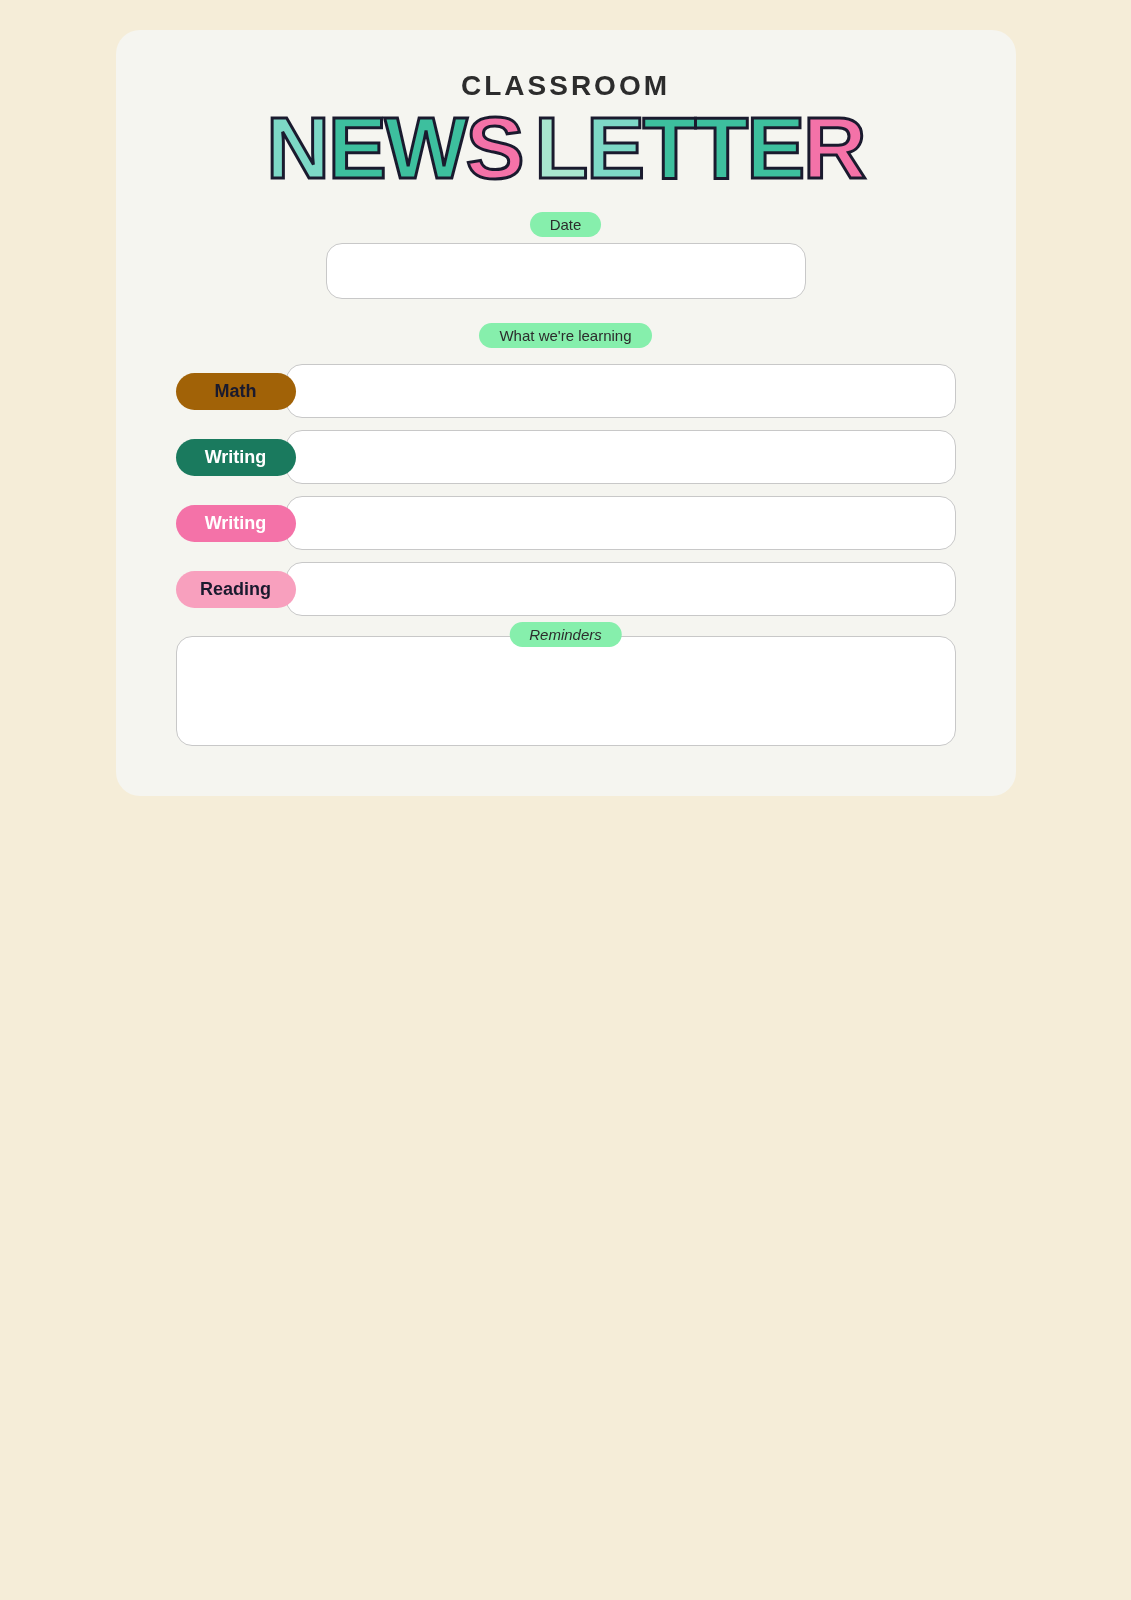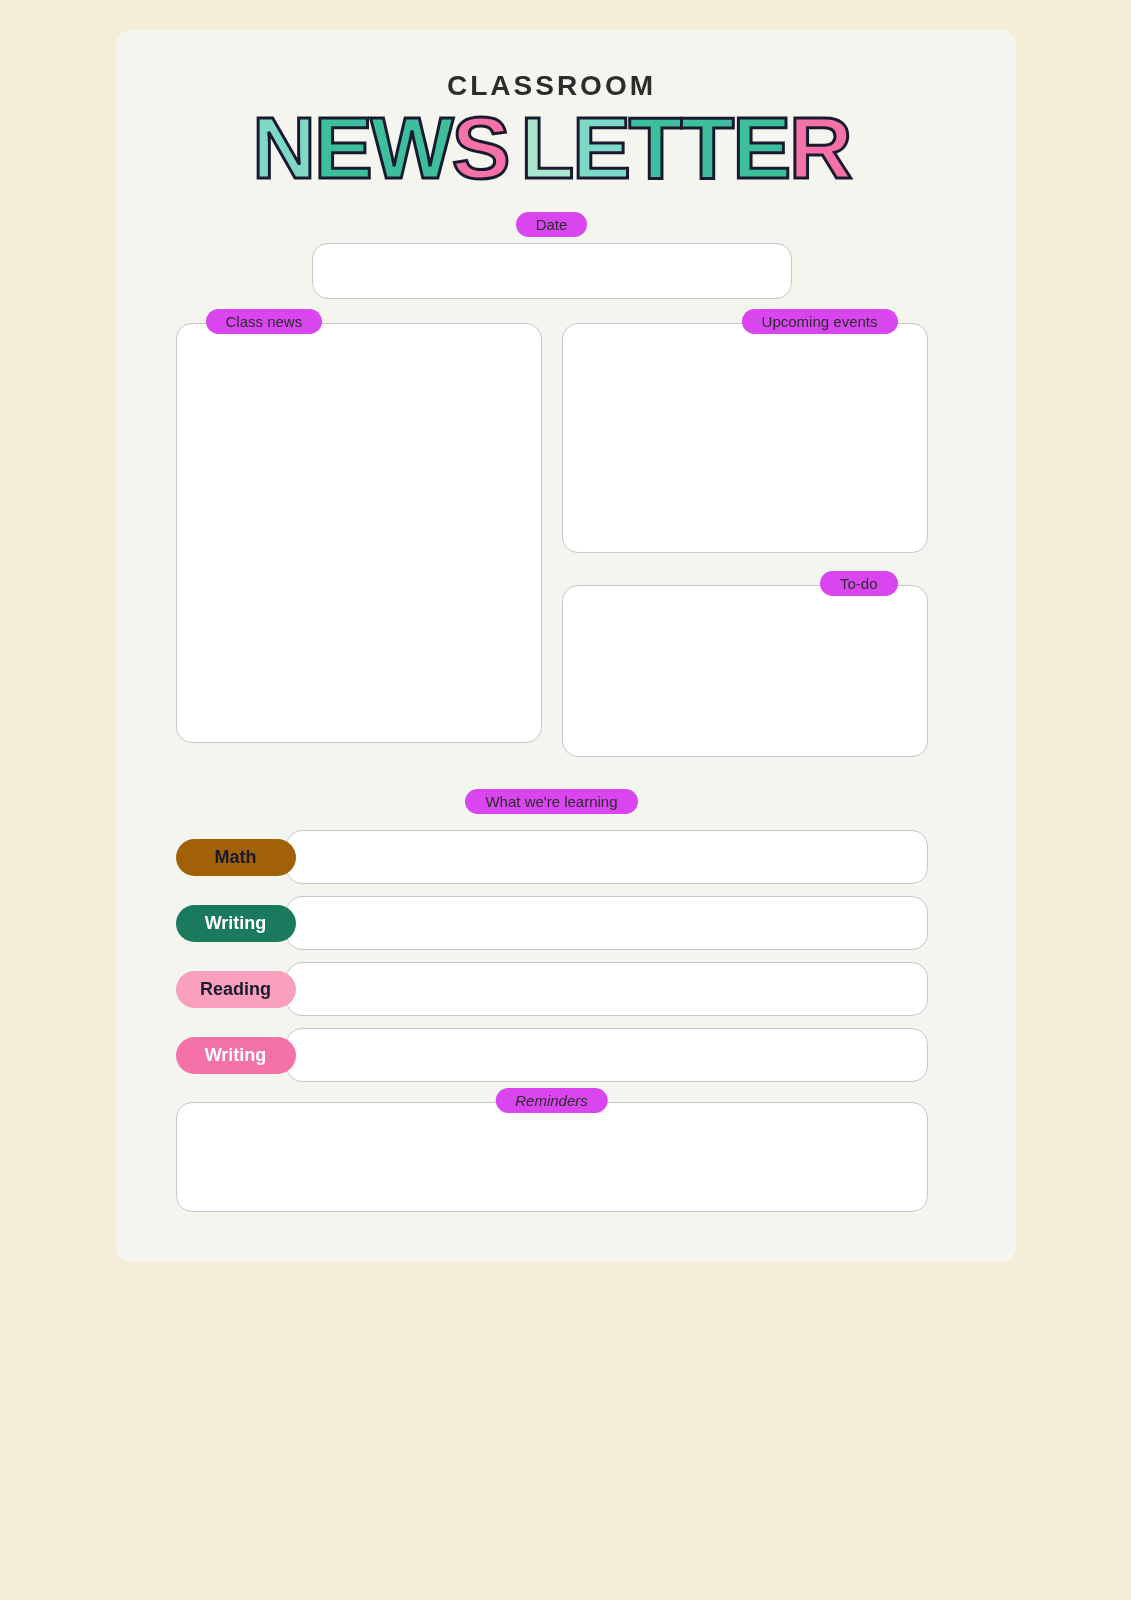--- a/index.html
+++ b/index.html
@@ -9,24 +9,24 @@
       display: flex;
       justify-content: center;
       align-items: flex-start;
       min-height: 100vh;
       padding: 30px 20px;
       font-family: 'Arial', sans-serif;
     }
 
     .page {
       background-color: #f5f5f0;
-      border-radius: 15px;
+      border-radius: 24px;
       width: 900px;
       max-width: 100%;
-      padding: 40px 88px 50px 60px;
+      padding: 40px 60px 50px 60px;
       position: relative;
     }
 
     
     .header {
       text-align: center;
       margin-bottom: 20px;
     }
 
     .header-classroom {
@@ -63,21 +63,21 @@
     .nl-space { width: 12px; display: inline-block; }
     .nl-L { color: #a8e6cf; }
     .nl-E2 { color: #7dd8c6; }
     .nl-T { color: #3dbf9e; }
     .nl-T2 { color: #3dbf9e; }
     .nl-E3 { color: #3dbf9e; }
     .nl-R { color: #f472a8; }
 
     
     .pill-label {
-      background-color: #d946ef;
+      background-color: #86efac;
       border-radius: 20px;
       padding: 4px 20px;
       font-size: 15px;
       font-weight: 500;
       color: #2c2c2c;
       display: inline-block;
     }
 
     
     .section-field {
@@ -255,65 +255,43 @@
       <span class="nl-letter nl-E3">E</span>
       <span class="nl-letter nl-R">R</span>
     </div>
   </div>
 
   <div class="date-wrapper">
     <span class="pill-label">Date</span>
     <div class="date-field"></div>
   </div>
 
-  <div class="two-col">
-
-    <div class="col-left">
-      <div class="section-wrapper left-pill">
-        <span class="pill-label">Class news</span>
-        <div class="section-field class-news-field"></div>
-      </div>
-    </div>
-
-    <div class="col-right">
-      <div class="section-wrapper right-pill">
-        <span class="pill-label">Upcoming events</span>
-        <div class="section-field upcoming-field"></div>
-      </div>
-
-      <div class="section-wrapper right-pill">
-        <span class="pill-label">To-do</span>
-        <div class="section-field todo-field"></div>
-      </div>
-    </div>
-
-  </div>
 
   <div class="learning-section">
     <div class="learning-header">
       <span class="pill-label">What we're learning</span>
     </div>
 
     <div class="subject-row">
       <span class="subject-pill math">Math</span>
       <div class="subject-field"></div>
     </div>
 
     <div class="subject-row">
       <span class="subject-pill science">Writing</span>
       <div class="subject-field"></div>
     </div>
 
     <div class="subject-row">
+      <span class="subject-pill writing">Writing</span>
+      <div class="subject-field"></div>
+    </div>
+
+    <div class="subject-row">
       <span class="subject-pill reading">Reading</span>
-      <div class="subject-field"></div>
-    </div>
-
-    <div class="subject-row">
-      <span class="subject-pill writing">Writing</span>
       <div class="subject-field"></div>
     </div>
   </div>
 
   <div class="reminders-wrapper">
     <span class="pill-label">Reminders</span>
     <div class="reminders-field"></div>
   </div>
 
 </div>

